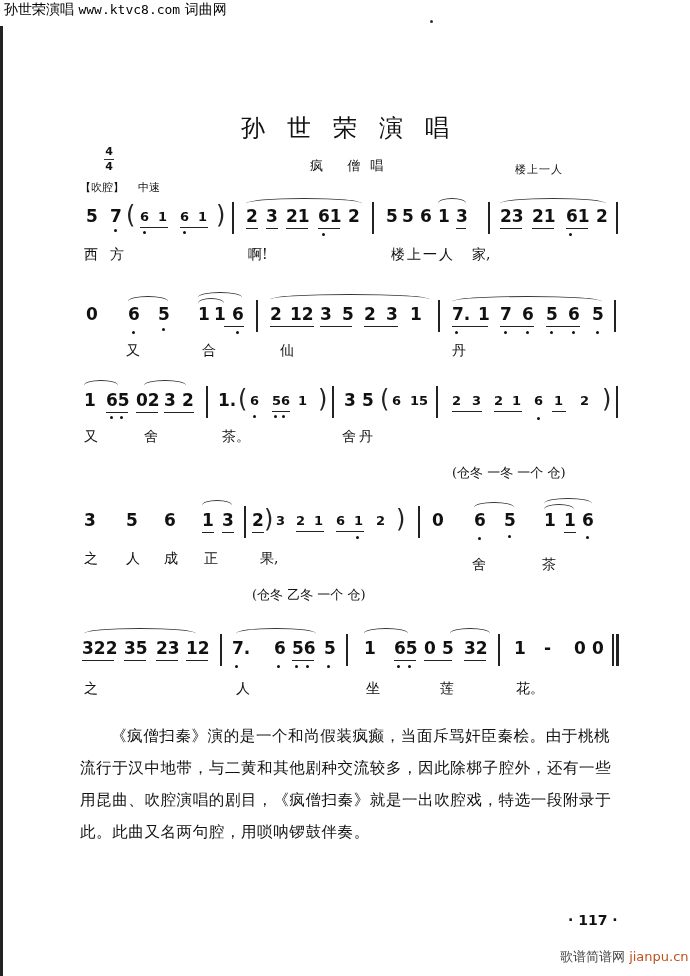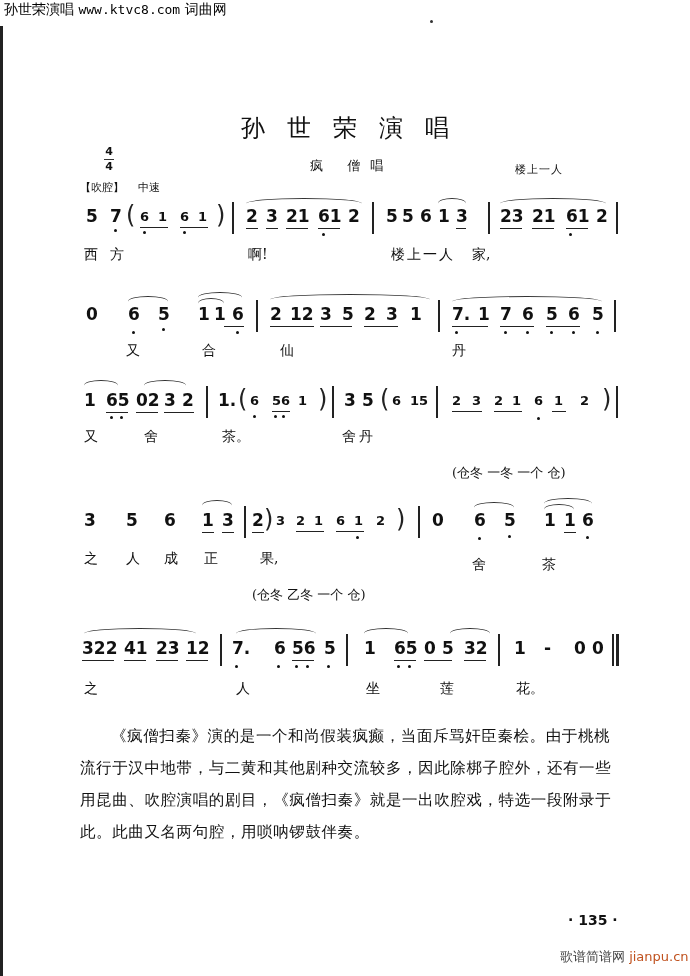--- a/index.html
+++ b/index.html
@@ -274,21 +274,21 @@
   <span class="lyric" style="left:392px;top:52px">舍</span>
   <span class="lyric" style="left:462px;top:52px">茶</span>
   <span class="perc" style="left:172px;top:82px">(仓冬 乙冬 一个 仓)</span>
 </div>
 
 <div class="row" style="top:632px;">
   <div class="notes" style="left:0;width:540px;">
     <span class="slur" style="left:4px;width:112px;top:-4px"></span>
     <span class="note" style="left:2px">322</span>
     <span class="uline" style="left:2px;width:32px;top:28px"></span>
-    <span class="note" style="left:44px">41</span>
+    <span class="note" style="left:44px">35</span>
     <span class="uline" style="left:44px;width:22px;top:28px"></span>
     <span class="note" style="left:76px">23</span>
     <span class="uline" style="left:76px;width:22px;top:28px"></span>
     <span class="note" style="left:106px">12</span>
     <span class="uline" style="left:106px;width:22px;top:28px"></span>
     <span class="barline" style="left:140px"></span>
     <span class="slur" style="left:156px;width:80px;top:-4px"></span>
     <span class="note" style="left:152px">7.</span>
     <span class="dot" style="left:155px;top:33px"></span>
     <span class="note" style="left:194px">6</span>
@@ -322,17 +322,17 @@
   </div>
   <span class="lyric" style="left:4px;top:48px">之</span>
   <span class="lyric" style="left:156px;top:48px">人</span>
   <span class="lyric" style="left:286px;top:48px">坐</span>
   <span class="lyric" style="left:360px;top:48px">莲</span>
   <span class="lyric" style="left:436px;top:48px">花。</span>
 </div>
 
 <div class="abs para" style="top:720px;">《疯僧扫秦》演的是一个和尚假装疯癫，当面斥骂奸臣秦桧。由于桃桃流行于汉中地带，与二黄和其他剧种交流较多，因此除梆子腔外，还有一些用昆曲、吹腔演唱的剧目，《疯僧扫秦》就是一出吹腔戏，特选一段附录于此。此曲又名两句腔，用唢呐锣鼓伴奏。</div>
 
-<div class="abs pageno">· 135 ·</div>
+<div class="abs pageno">· 117 ·</div>
 
 <div class="abs watermark-bottom">
   <span>歌谱简谱网</span><span> </span><span class="en">jianpu.cn</span>
 </div>
 
 </body></html>

